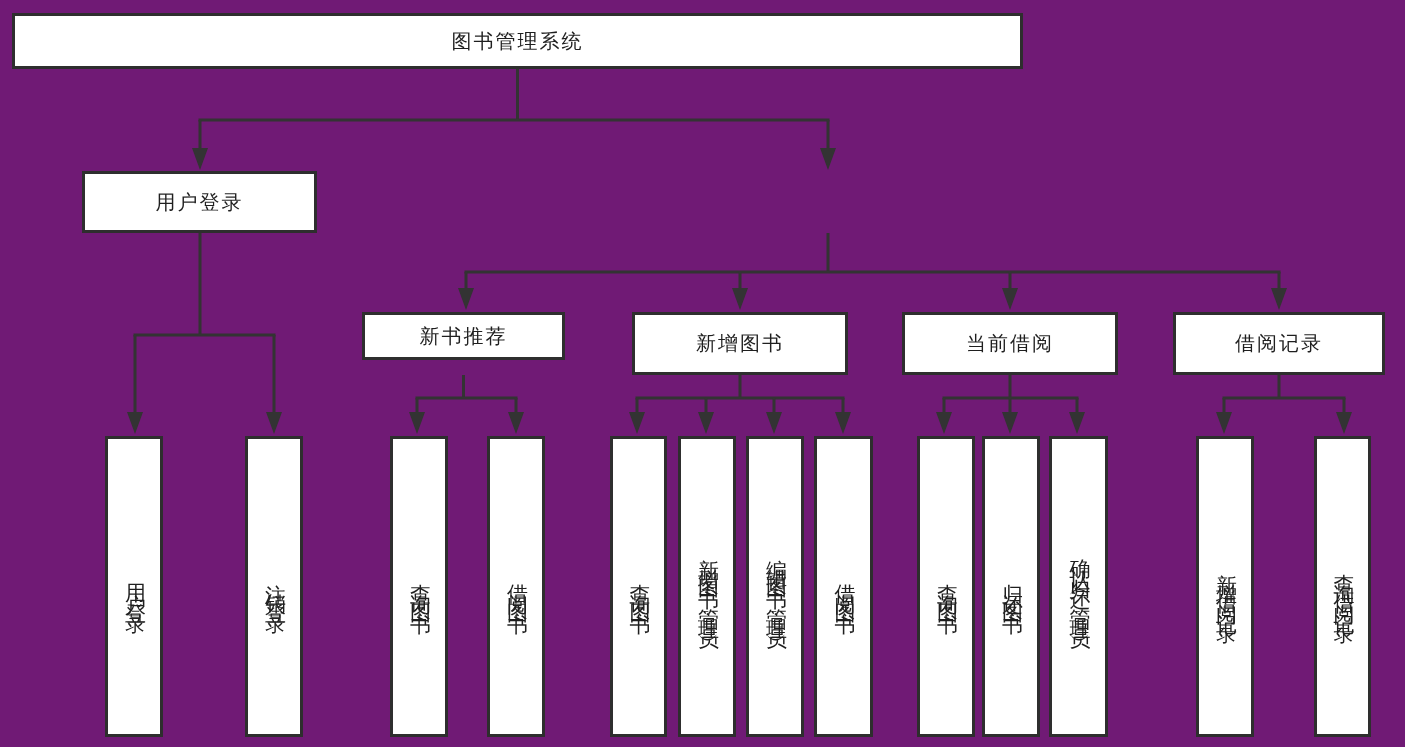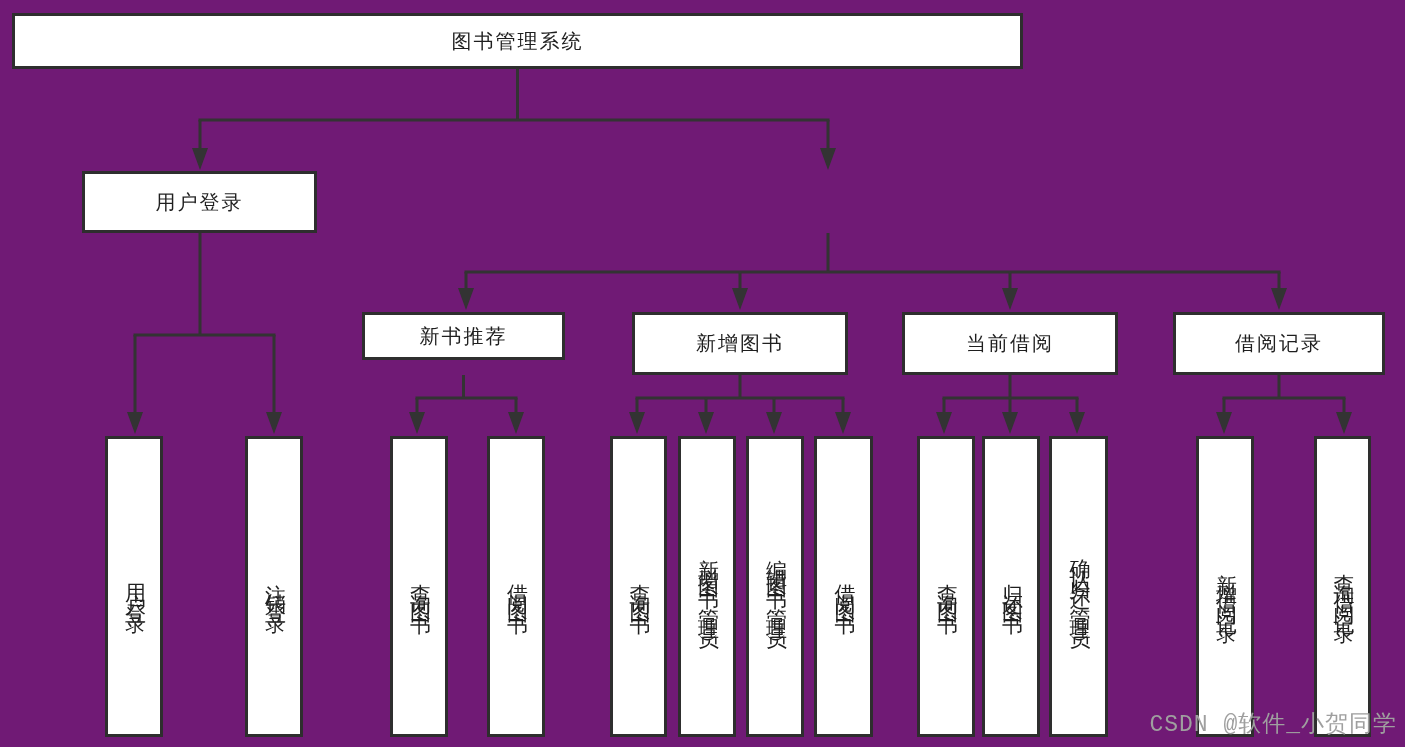--- a/index.html
+++ b/index.html
@@ -144,15 +144,14 @@
   <div class="node vbox" style="left:746px; width:58px;">编辑图书（管理员）</div>
   <div class="node vbox" style="left:814px; width:59px;">借阅图书</div>
 
   <div class="node vbox" style="left:917px; width:58px;">查询图书</div>
   <div class="node vbox" style="left:982px; width:58px;">归还图书</div>
   <div class="node vbox" style="left:1049px; width:59px;">确认归还（管理员）</div>
 
   <div class="node vbox" style="left:1196px; width:58px;">新增借阅记录</div>
   <div class="node vbox" style="left:1314px; width:57px;">查询借阅记录</div>
 
-  <div class="watermark">CSDN @软件_小贺同学</div>
 
 </div>
 
 </body></html>

